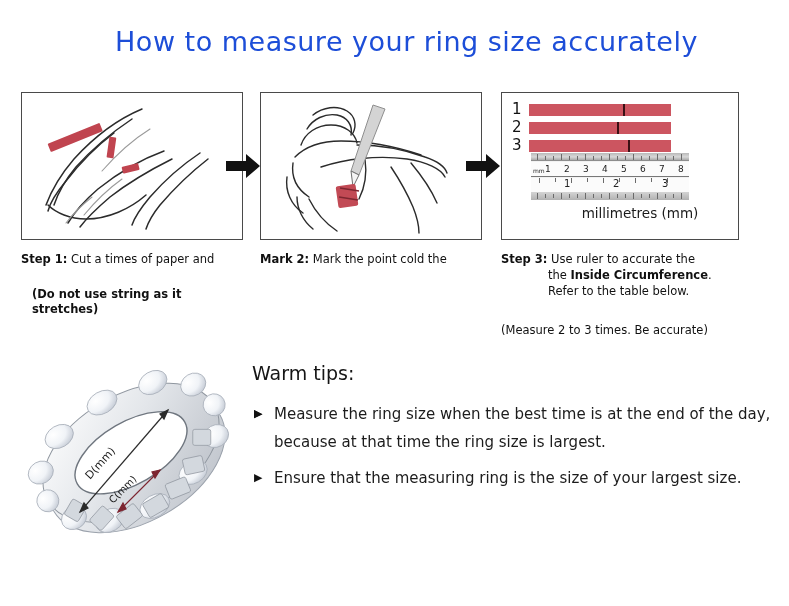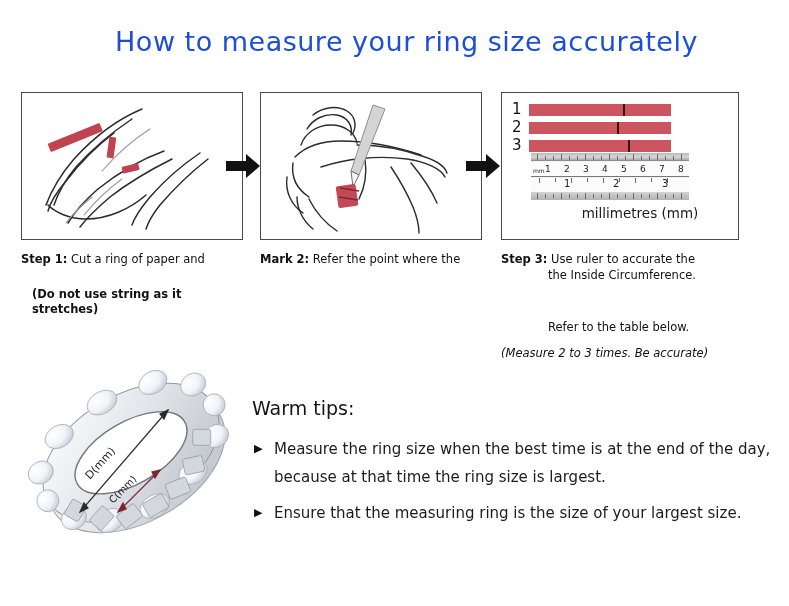--- a/index.html
+++ b/index.html
@@ -71,31 +71,31 @@
   
   .caption {
     margin-top: 11px;
     font-family: "DejaVu Sans", sans-serif;
     font-size: 11.5px;
     line-height: 16px;
     color: #111;
   }
   .caption .lbl { font-weight: bold; }
   .caption .ind { display: block; padding-left: 47px; }
-  .caption .ind2 { display: block; padding-left: 47px; margin-top: 36px; }
-  .caption b { font-weight: normal; }
+  .caption .ind2 { display: block; padding-left: 47px; }
+  .caption b { font-weight: bold; }
   .note {
     margin-top: 20px;
     font-family: "DejaVu Sans", sans-serif;
     font-size: 11.5px;
     line-height: 15px;
     color: #111;
   }
   .note.n1 { padding-left: 11px; font-weight: bold; }
-  .note.n3 { margin-top: 11px; padding-left: 0px; font-style: italic; }
+  .note.n3 { margin-top: 24px; padding-left: 0px; }
 
   
   .hand-svg { position: absolute; left: 0; top: 0; }
 
   
   .strip-row {
     position: absolute;
     display: flex;
     align-items: center;
     height: 13px;
@@ -193,21 +193,20 @@
     position: absolute;
     left: 252px;
     top: 362px;
     width: 520px;
   }
   #tips-heading {
     font-family: "DejaVu Sans", sans-serif;
     font-size: 19px;
     color: #151515;
     margin-bottom: 16px;
-    margin-top: 35px;
   }
   .tip {
     position: relative;
     padding-left: 22px;
     margin-bottom: 8px;
     font-family: "DejaVu Sans", sans-serif;
     font-size: 15px;
     line-height: 28px;
     color: #1c1c1c;
   }
@@ -247,21 +246,21 @@
         </g>
         <g>
           <rect x="25" y="40" width="56" height="9" rx="1" fill="#c0444f" transform="rotate(-22 53 44)"></rect>
           <rect x="86" y="44" width="7" height="21" rx="1" fill="#c0444f" transform="rotate(8 89 54)"></rect>
           <rect x="100" y="72" width="17" height="7" rx="1" fill="#c0444f" transform="rotate(-14 108 75)"></rect>
         </g>
       </svg>
     </div>
     <div class="caption">
       <span class="lbl">Step 1:</span>
-      <span>Cut a ring of paper and</span>
+      <span>Cut a times of paper and</span>
     </div>
     <div class="note n1">(Do not use string as it stretches)</div>
   </div>
 
   <div class="arrow-sep a1">
     <svg width="34" height="26" viewBox="0 0 34 26">
       <path d="M0 8 L20 8 L20 1 L34 13 L20 25 L20 18 L0 18 Z" fill="#111"></path>
     </svg>
   </div>
 
@@ -289,21 +288,21 @@
         </g>
         <g>
           <rect x="76" y="92" width="20" height="22" rx="2" fill="#c24a55" transform="rotate(-8 86 103)"></rect>
           <path d="M79 95 L98 98" stroke="#7d2630" stroke-width="1.4"></path>
           <path d="M78 104 L97 107" stroke="#7d2630" stroke-width="1.4"></path>
         </g>
       </svg>
     </div>
     <div class="caption">
       <span class="lbl">Mark 2:</span>
-      <span>Refer the point where the</span>
+      <span>Mark the point cold the</span>
     </div>
   </div>
 
   <div class="arrow-sep a2">
     <svg width="34" height="26" viewBox="0 0 34 26">
       <path d="M0 8 L20 8 L20 1 L34 13 L20 25 L20 18 L0 18 Z" fill="#111"></path>
     </svg>
   </div>
 
   <div class="step-col c3">

